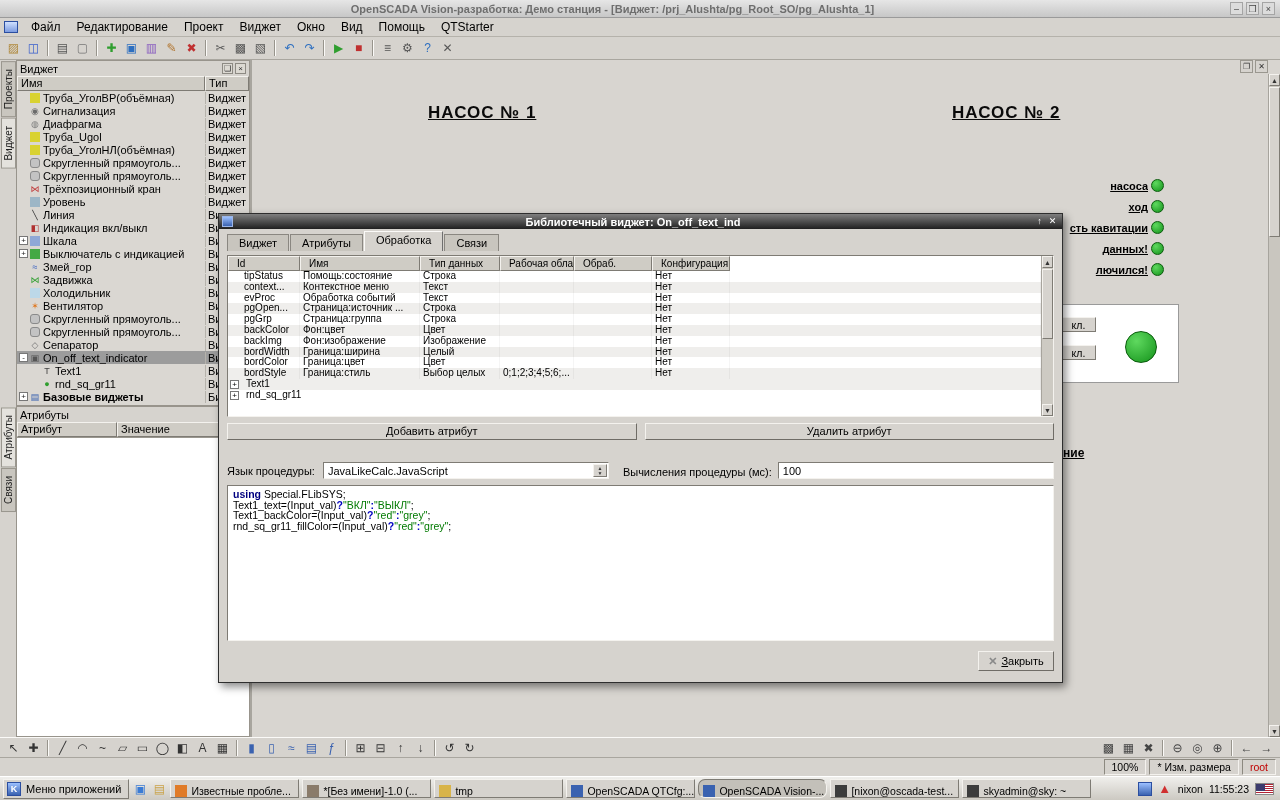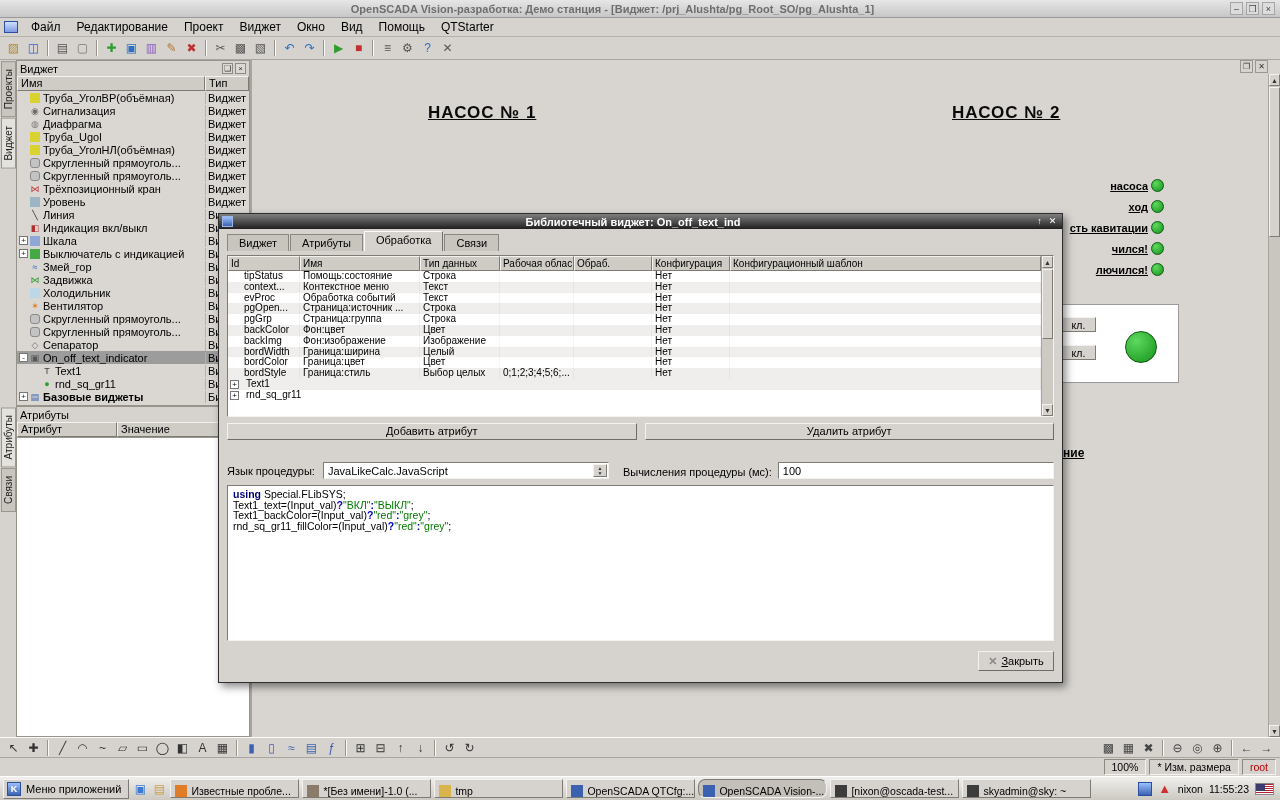--- a/index.html
+++ b/index.html
@@ -68,21 +68,21 @@
 .dlg-title{height:15px;display:flex;align-items:center;background:linear-gradient(#808080,#1f1f1f);color:#fff;padding:0 3px;}
 .dlg-title .t{flex:1;text-align:center;font-weight:bold;font-size:11px;white-space:nowrap;overflow:hidden;}
 .dlg-ico{width:11px;height:11px;border:1px solid #9cb6e8;background:linear-gradient(#9cc0ff,#3a62b0);flex:0 0 11px;}
 .dlg-btn{width:13px;height:12px;font-size:9px;line-height:11px;text-align:center;color:#fff;}
 .dlg-body{flex:1;display:flex;flex-direction:column;padding:0 8px 8px 8px;position:relative;}
 .dlg-tabs{display:flex;align-items:flex-end;height:20px;margin-top:2px;}
 .tab{height:17px;padding:2px 11px 0 11px;font-size:11px;background:#c8c5be;border:1px solid #8a8781;border-bottom:none;margin-right:1px;}
 .tab.active{height:20px;background:#d6d3ce;border-color:#fbfaf8 #6f6f6f #d6d3ce #fbfaf8;position:relative;z-index:2;}
 .dt-frame{margin-top:4px;height:162px;background:#fff;border:1px solid;border-color:#7e7b74 #f4f2ee #f4f2ee #7e7b74;position:relative;overflow:hidden;}
 .dt-head{display:flex;height:15px;padding-right:12px;}
-.dt-hcell{background:#cfccc5;border:1px solid;border-color:#f4f2ee #7e7b74 #7e7b74 #f4f2ee;font-size:10px;line-height:13px;padding:0 2px;white-space:nowrap;overflow:hidden;flex:0 0 auto;}
+.dt-hcell{background:#cfccc5;border:1px solid;border-color:#f4f2ee #7e7b74 #7e7b74 #f4f2ee;font-size:10px;line-height:13px;padding:0 8px;white-space:nowrap;overflow:hidden;flex:0 0 auto;}
 .dt-body{position:absolute;top:15px;left:0;right:12px;bottom:0;}
 .dt-row{display:flex;height:10.8px;align-items:center;}
 .dt-row.odd{background:#efeeec;}
 .dt-cell{font-size:10px;line-height:10.8px;padding:0 3px;white-space:nowrap;overflow:hidden;height:100%;border-right:1px solid rgba(0,0,0,0.04);flex:0 0 auto;}
 .dt-cell.first{padding-left:16px;}
 .dt-cell.check{text-align:center;color:#2f9e2f;font-weight:bold;font-size:11px;}
 .group-exp{width:9px;height:9px;flex:0 0 9px;margin:0 4px 0 2px;font-size:8px;line-height:7px;text-align:center;border:1px solid #777;background:#fff;}
 .vscroll{position:absolute;top:0;right:0;bottom:0;width:12px;background:#cdcac3;border-left:1px solid #a7a49d;}
 .vs-btn{height:12px;font-size:7px;line-height:11px;text-align:center;background:#d6d3ce;border:1px solid;border-color:#f4f2ee #7e7b74 #7e7b74 #f4f2ee;color:#333;}
 .vs-btn.bottom{position:absolute;bottom:0;left:0;right:0;}
@@ -429,21 +429,21 @@
       <div class="ms-btn">▲</div>
       <div class="ms-thumb"></div>
       <div class="ms-btn bottom">▼</div>
     </div>
   <div class="frag-label" style="top: 120px;">насоса</div>
       <div class="frag-led" style="top: 119px;"></div>
       <div class="frag-label" style="top: 141px;">ход</div>
       <div class="frag-led" style="top: 140px;"></div>
       <div class="frag-label" style="top: 162px;">сть кавитации</div>
       <div class="frag-led" style="top: 161px;"></div>
-      <div class="frag-label" style="top: 183px;">чился!</div>
+      <div class="frag-label" style="top: 183px;">данных!</div>
       <div class="frag-led" style="top: 182px;"></div>
       <div class="frag-label" style="top: 204px;">лючился!</div>
       <div class="frag-led" style="top: 203px;"></div>
     </div>
 
   <div class="dialog">
     <div class="dlg-title">
       <span class="dlg-ico"></span>
       <span class="t">Библиотечный виджет: On_off_text_ind</span>
       <span class="dlg-btn">↑</span>
@@ -457,21 +457,20 @@
           <div class="tab">Связи</div>
         </div>
       <div class="dt-frame">
         <div class="dt-head" id="dthead">
             <span class="dt-hcell" style="width: 72px;">Id</span>
             <span class="dt-hcell" style="width: 120px;">Имя</span>
             <span class="dt-hcell" style="width: 80px;">Тип данных</span>
             <span class="dt-hcell" style="width: 74px;">Рабочая облас</span>
             <span class="dt-hcell" style="width: 78px;">Обраб.</span>
             <span class="dt-hcell" style="width: 78px;">Конфигурация</span>
-            <span class="dt-hcell" style="flex: 1 1 0%;">Конфигурационный шаблон</span>
           </div>
         <div class="dt-body" id="dtbody">
             <div class="dt-row">
               <span class="dt-cell first" style="width: 72px;">tipStatus</span>
               <span class="dt-cell" style="width: 120px;">Помощь:состояние</span>
               <span class="dt-cell" style="width: 80px;">Строка</span>
               <span class="dt-cell" style="width: 74px;"></span>
               <span class="dt-cell" style="width: 78px;"></span>
               <span class="dt-cell" style="width: 78px;">Нет</span>
               <span class="dt-cell" style="flex: 1 1 0%;"></span>

